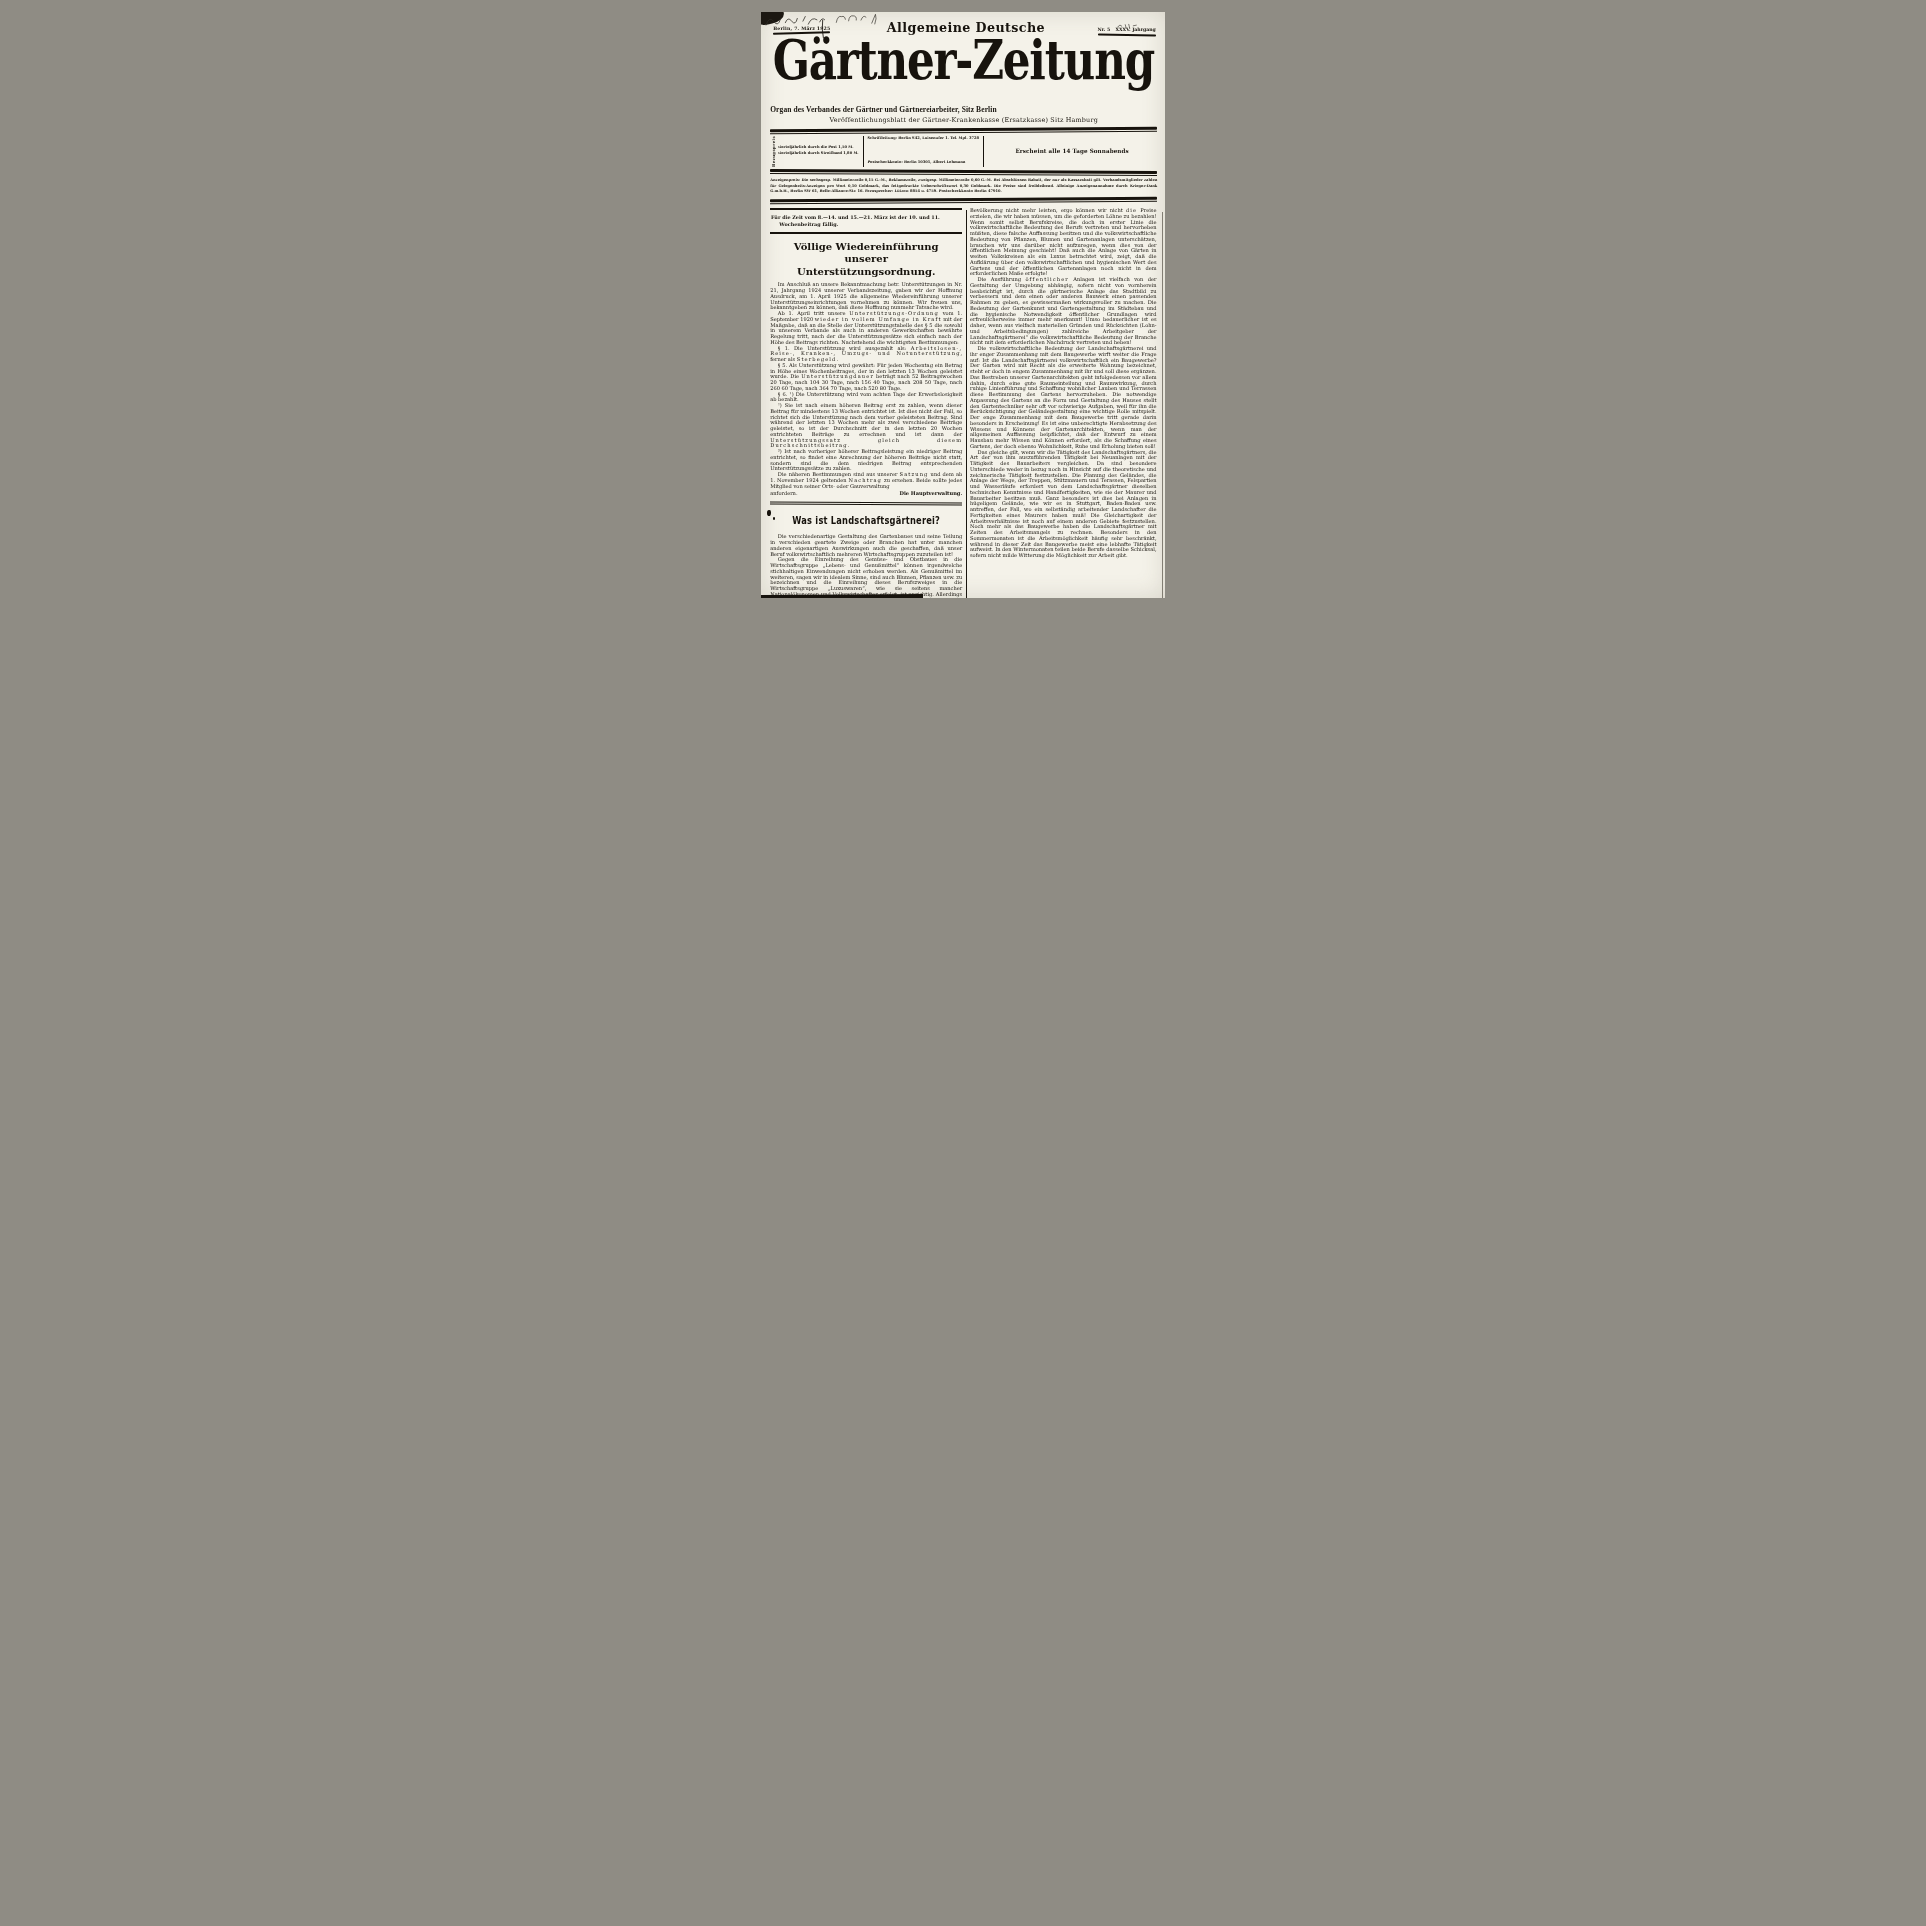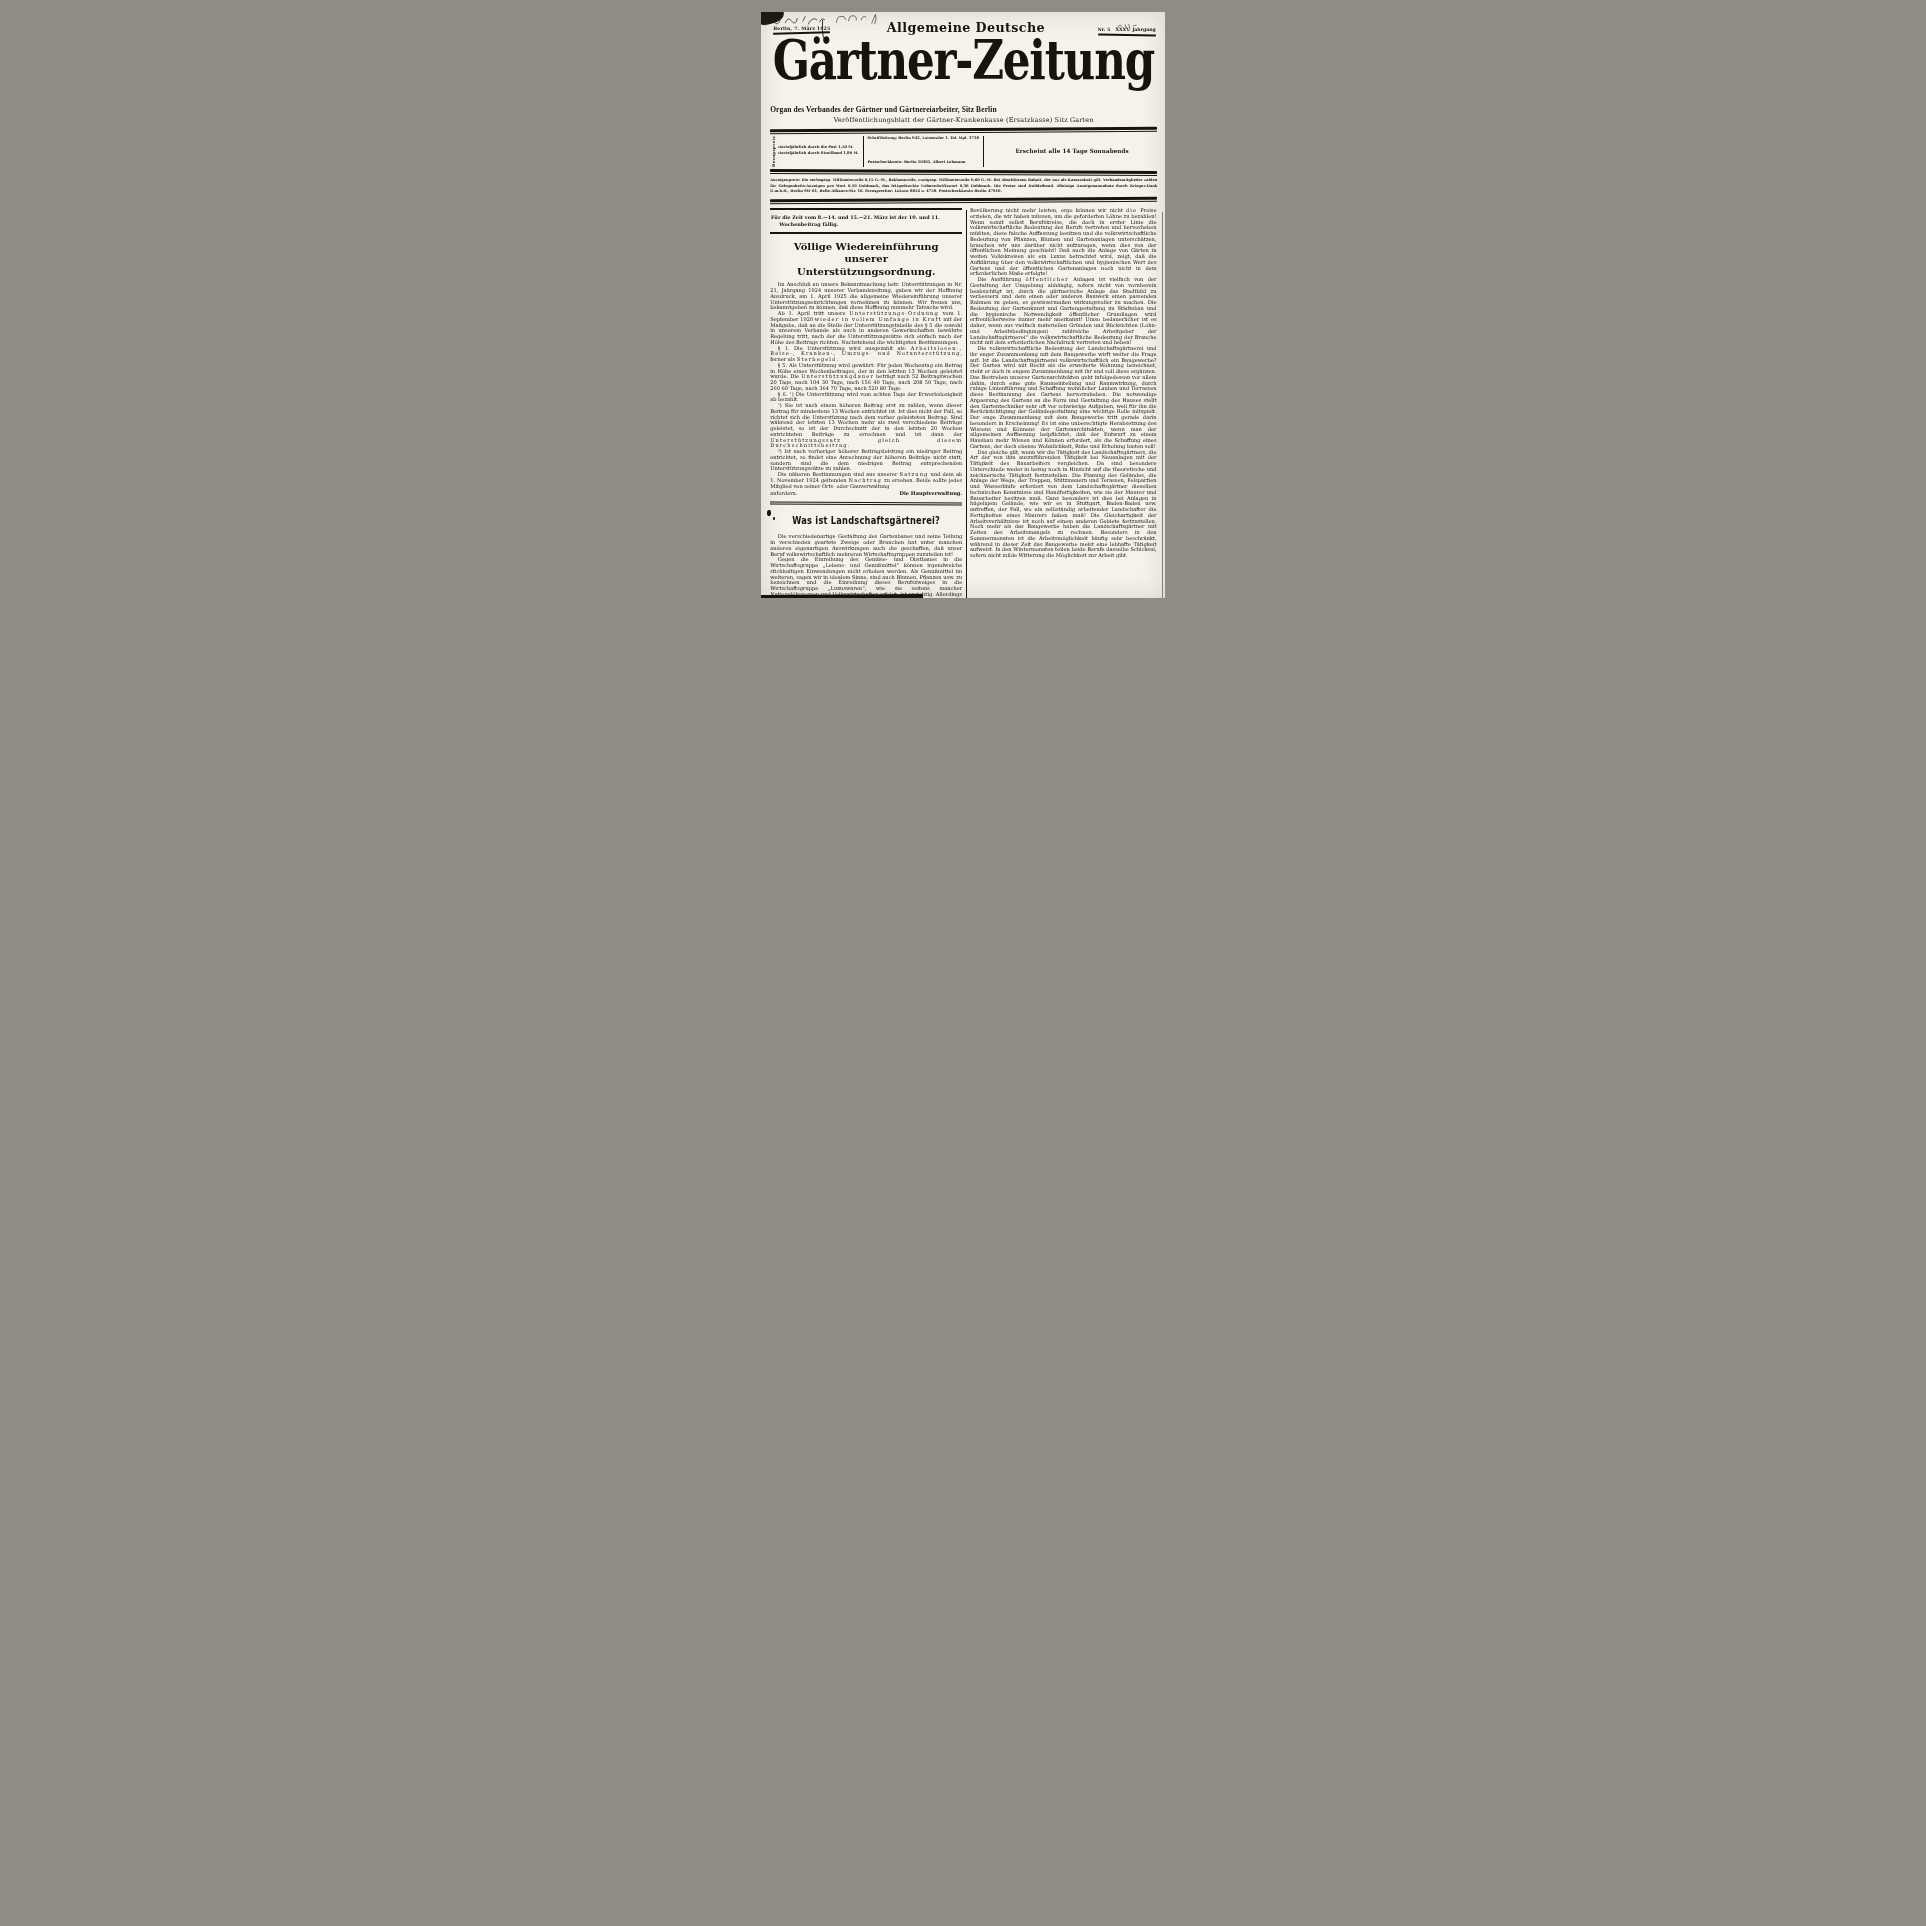--- a/index.html
+++ b/index.html
@@ -119,21 +119,21 @@
         </div>
         <div class="bar-under" style="transform:rotate(1deg)"></div>
       </div>
     </div>
 
     <div class="masthead">
       <span class="t">Gärtner-Zeitung</span>
     </div>
 
     <div class="sub1">Organ des Verbandes der Gärtner und Gärtnereiarbeiter, Sitz Berlin</div>
-    <div class="sub2">Veröffentlichungsblatt der Gärtner-Krankenkasse (Ersatzkasse) Sitz Garten</div>
+    <div class="sub2">Veröffentlichungsblatt der Gärtner-Krankenkasse (Ersatzkasse) Sitz Hamburg</div>
 
     <div class="drule tilt-a">
         <div class="rb"></div>
         <div class="rt"></div>
       </div>
 
     <div class="infobox">
       <div class="cell1">
         <div class="bzp">Bezugspreis</div>
         <div class="smallbold">

